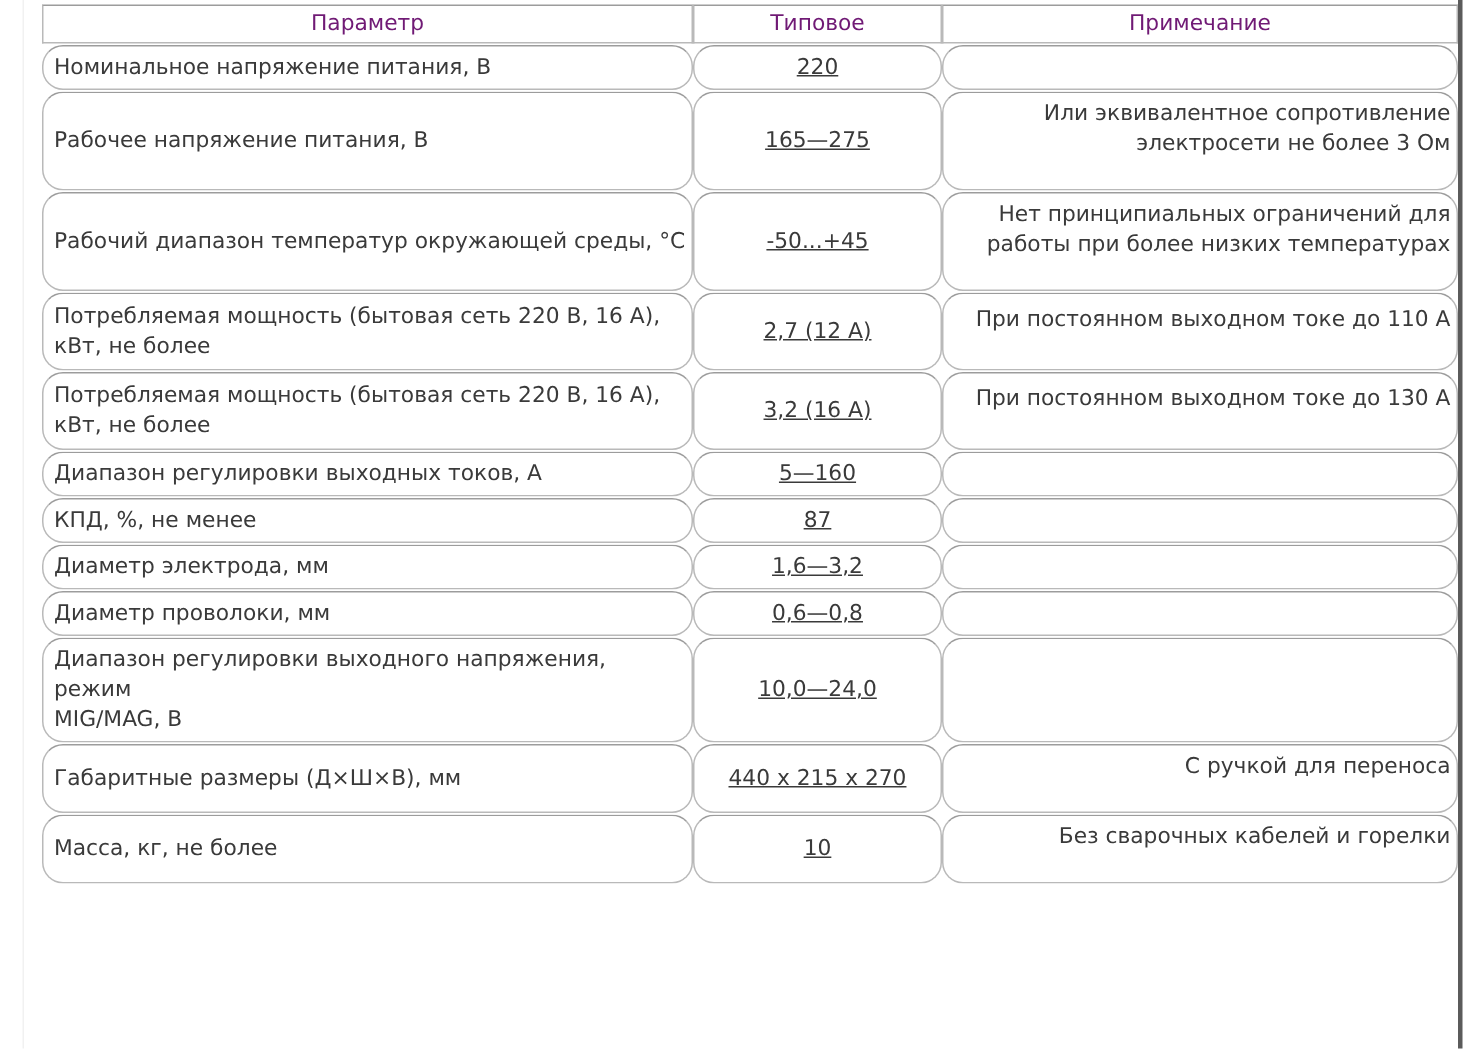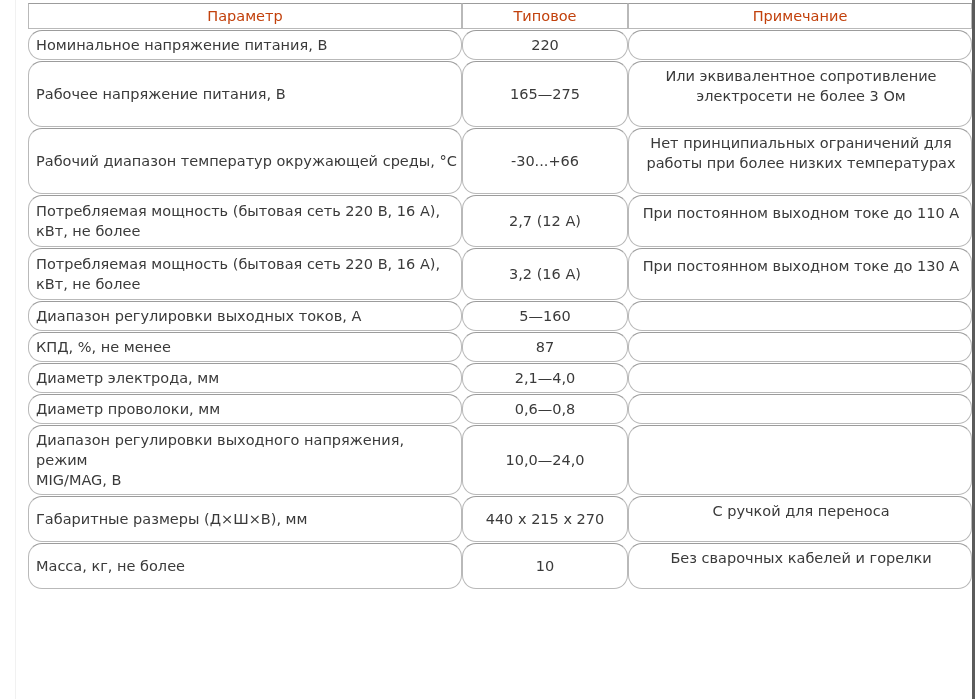--- a/index.html
+++ b/index.html
@@ -59,33 +59,34 @@
     box-sizing: border-box;
   }
 
   
   .hdr th {
     text-align: center;
     font-weight: bold;
     font-size: 14.5px;
     height: 26px;
     padding: 2px 4px;
-    color: #c2410c;
+    color: #701a75;
   }
 
   td.param {
     text-align: left;
     padding: 4px 3px 4px 7px;
   }
   td.value {
     text-align: center;
     padding: 4px 4px;
+    text-decoration: underline;
   }
   td.note {
-    text-align: center;
+    text-align: right;
     padding: 4px 4px 20px 6px;
   }
 
   
   tr.h1 td { height: 29px; }
   tr.h2 td { height: 52px; }
 
   .nowrapline { white-space: pre-line; border-radius: 14px; }
 </style>
 </head>
@@ -115,21 +116,21 @@
           <td class="note nowrapline"></td>
         </tr>
         <tr class="h2">
           <td class="param nowrapline">Рабочее напряжение питания, В</td>
           <td class="value nowrapline">165—275</td>
           <td class="note nowrapline">Или эквивалентное сопротивление
 электросети не более 3 Ом</td>
         </tr>
         <tr class="h2">
           <td class="param nowrapline">Рабочий диапазон температур окружающей среды, °C</td>
-          <td class="value nowrapline">-30...+66</td>
+          <td class="value nowrapline">-50...+45</td>
           <td class="note nowrapline">Нет принципиальных ограничений для
 работы при более низких температурах</td>
         </tr>
         <tr class="h2">
           <td class="param nowrapline">Потребляемая мощность (бытовая сеть 220 В, 16 А),
 кВт, не более</td>
           <td class="value nowrapline">2,7 (12 А)</td>
           <td class="note nowrapline">При постоянном выходном токе до 110 А</td>
         </tr>
         <tr class="h2">
@@ -143,21 +144,21 @@
           <td class="value nowrapline">5—160</td>
           <td class="note nowrapline"></td>
         </tr>
         <tr class="h1">
           <td class="param nowrapline">КПД, %, не менее</td>
           <td class="value nowrapline">87</td>
           <td class="note nowrapline"></td>
         </tr>
         <tr class="h1">
           <td class="param nowrapline">Диаметр электрода, мм</td>
-          <td class="value nowrapline">2,1—4,0</td>
+          <td class="value nowrapline">1,6—3,2</td>
           <td class="note nowrapline"></td>
         </tr>
         <tr class="h1">
           <td class="param nowrapline">Диаметр проволоки, мм</td>
           <td class="value nowrapline">0,6—0,8</td>
           <td class="note nowrapline"></td>
         </tr>
         <tr class="h2">
           <td class="param nowrapline">Диапазон регулировки выходного напряжения, режим
 MIG/MAG, В</td>

